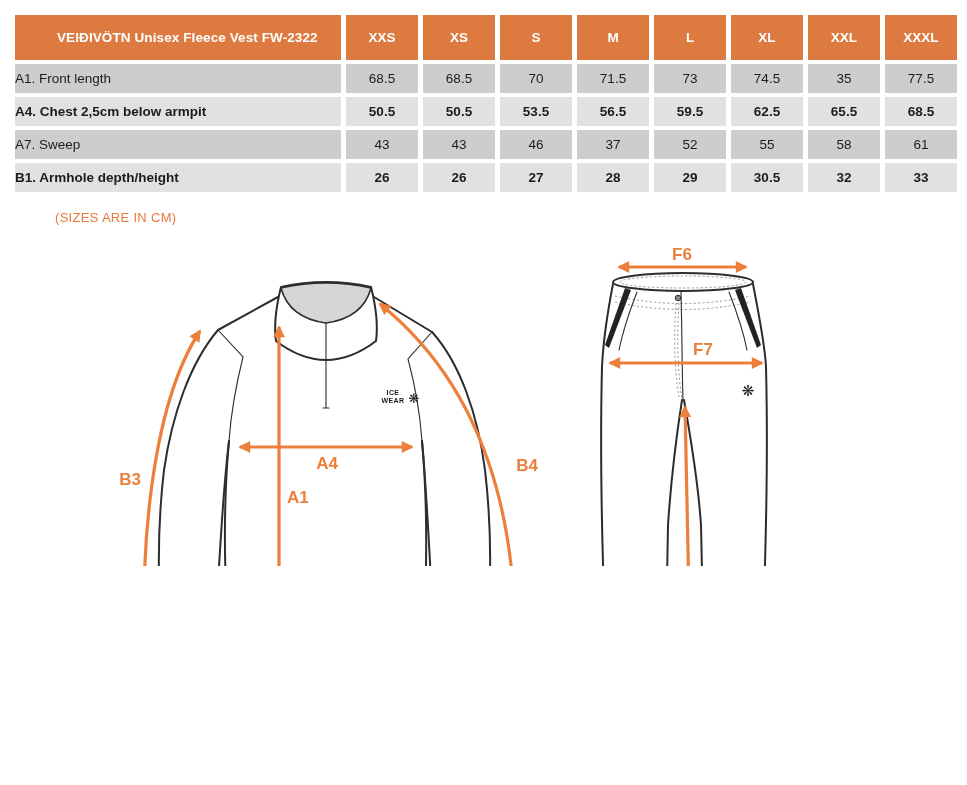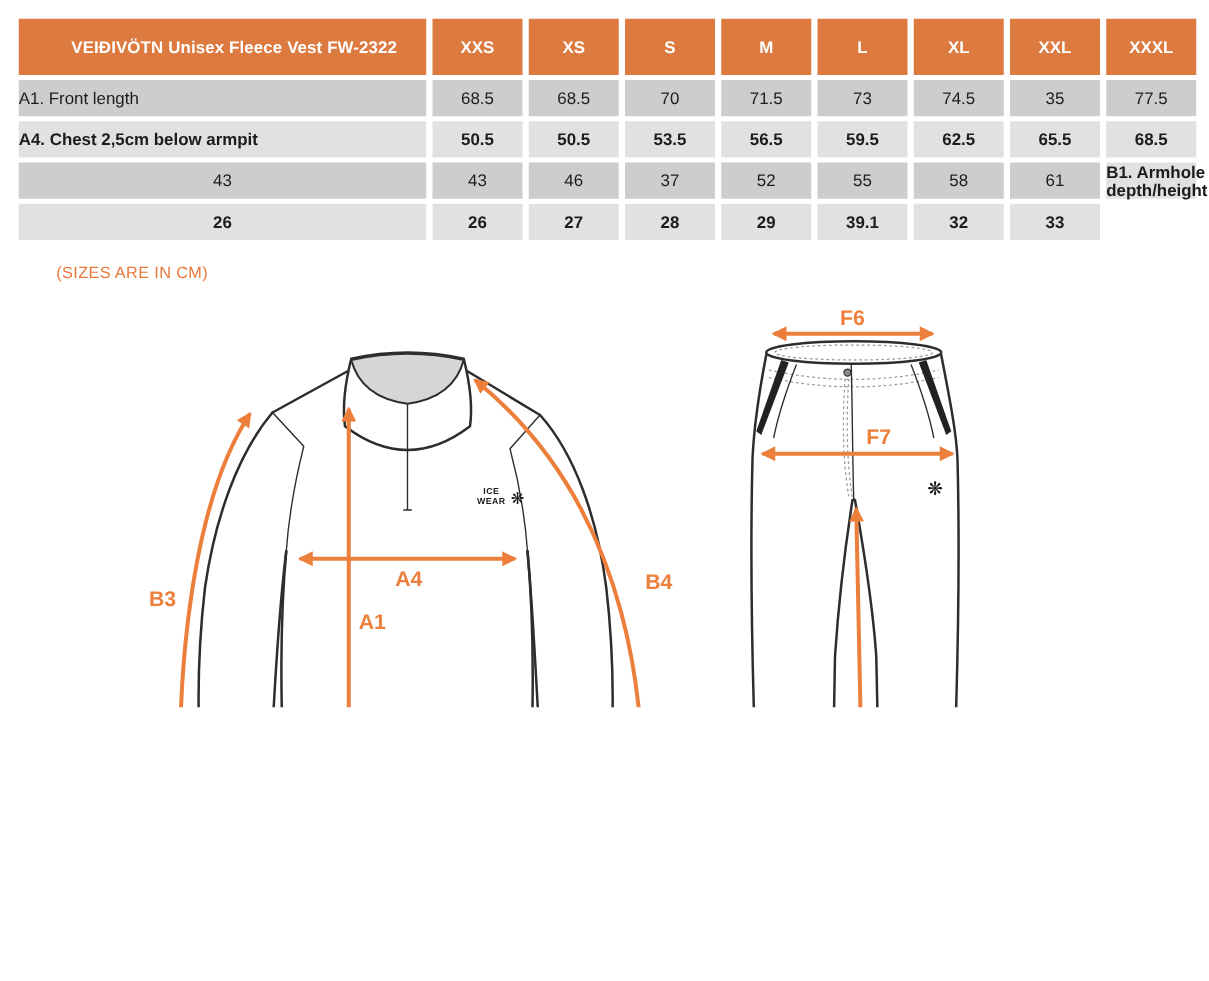--- a/index.html
+++ b/index.html
@@ -15,21 +15,21 @@
     gap:4px 5px;
   }
   .cell{display:flex;align-items:center;justify-content:center;font-size:13.5px;color:#1c1c1c;}
   .th{background:#dc7a40;color:#ffffff;font-weight:bold;}
   .th-title{justify-content:flex-start;padding-left:42px;letter-spacing:.1px;}
   .row-a{background:#cdcdcd;}
   .row-b{background:#e1e1e1;font-weight:bold;}
   .lbl{justify-content:flex-start;}
 
   .units-note{
-    position:absolute;left:45px;top:210px;
+    position:absolute;left:55px;top:210px;
     color:#e8793b;font-size:13px;letter-spacing:.3px;
   }
 
   .diagram-svg{position:absolute;}
   .dim-label{font:bold 17px "Liberation Sans","DejaVu Sans",sans-serif;fill:#ec7f3b;}
   .logo-text{font:bold 7px "Liberation Sans","DejaVu Sans",sans-serif;fill:#1b1b1b;letter-spacing:.4px;}
   .logo-star{font:13px "DejaVu Sans",sans-serif;fill:#1b1b1b;}
   .outline{fill:none;stroke:#2d2d2d;stroke-width:2;stroke-linecap:round;stroke-linejoin:round;}
   .seam{fill:none;stroke:#2d2d2d;stroke-width:1.1;stroke-linecap:round;}
   .stitch{fill:none;stroke:#9a9a9a;stroke-width:1;stroke-dasharray:2.2 2.2;}
@@ -64,36 +64,37 @@
     <div class="cell row-b lbl">A4. Chest 2,5cm below armpit</div>
     <div class="cell row-b">50.5</div>
     <div class="cell row-b">50.5</div>
     <div class="cell row-b">53.5</div>
     <div class="cell row-b">56.5</div>
     <div class="cell row-b">59.5</div>
     <div class="cell row-b">62.5</div>
     <div class="cell row-b">65.5</div>
     <div class="cell row-b">68.5</div>
 
+    <div class="cell row-a lbl">A7. Sweep</div>
     <div class="cell row-a">43</div>
     <div class="cell row-a">43</div>
     <div class="cell row-a">46</div>
     <div class="cell row-a">37</div>
     <div class="cell row-a">52</div>
     <div class="cell row-a">55</div>
     <div class="cell row-a">58</div>
     <div class="cell row-a">61</div>
 
     <div class="cell row-b lbl">B1. Armhole depth/height</div>
     <div class="cell row-b">26</div>
     <div class="cell row-b">26</div>
     <div class="cell row-b">27</div>
     <div class="cell row-b">28</div>
     <div class="cell row-b">29</div>
-    <div class="cell row-b">39.1</div>
+    <div class="cell row-b">30.5</div>
     <div class="cell row-b">32</div>
     <div class="cell row-b">33</div>
   </div>
 
   <div class="units-note">(SIZES ARE IN CM)</div>
 
   <svg class="diagram-svg" style="left:90px;top:245px;" width="470" height="470" viewBox="0 0 470 470">
     <defs>
       <marker id="arrA" viewBox="0 0 10 10" refX="8.5" refY="5" markerWidth="14" markerHeight="12" orient="auto-start-reverse" markerUnits="userSpaceOnUse">
         <path d="M0,0 L10,5 L0,10 z" fill="#ec7f3b"></path>

